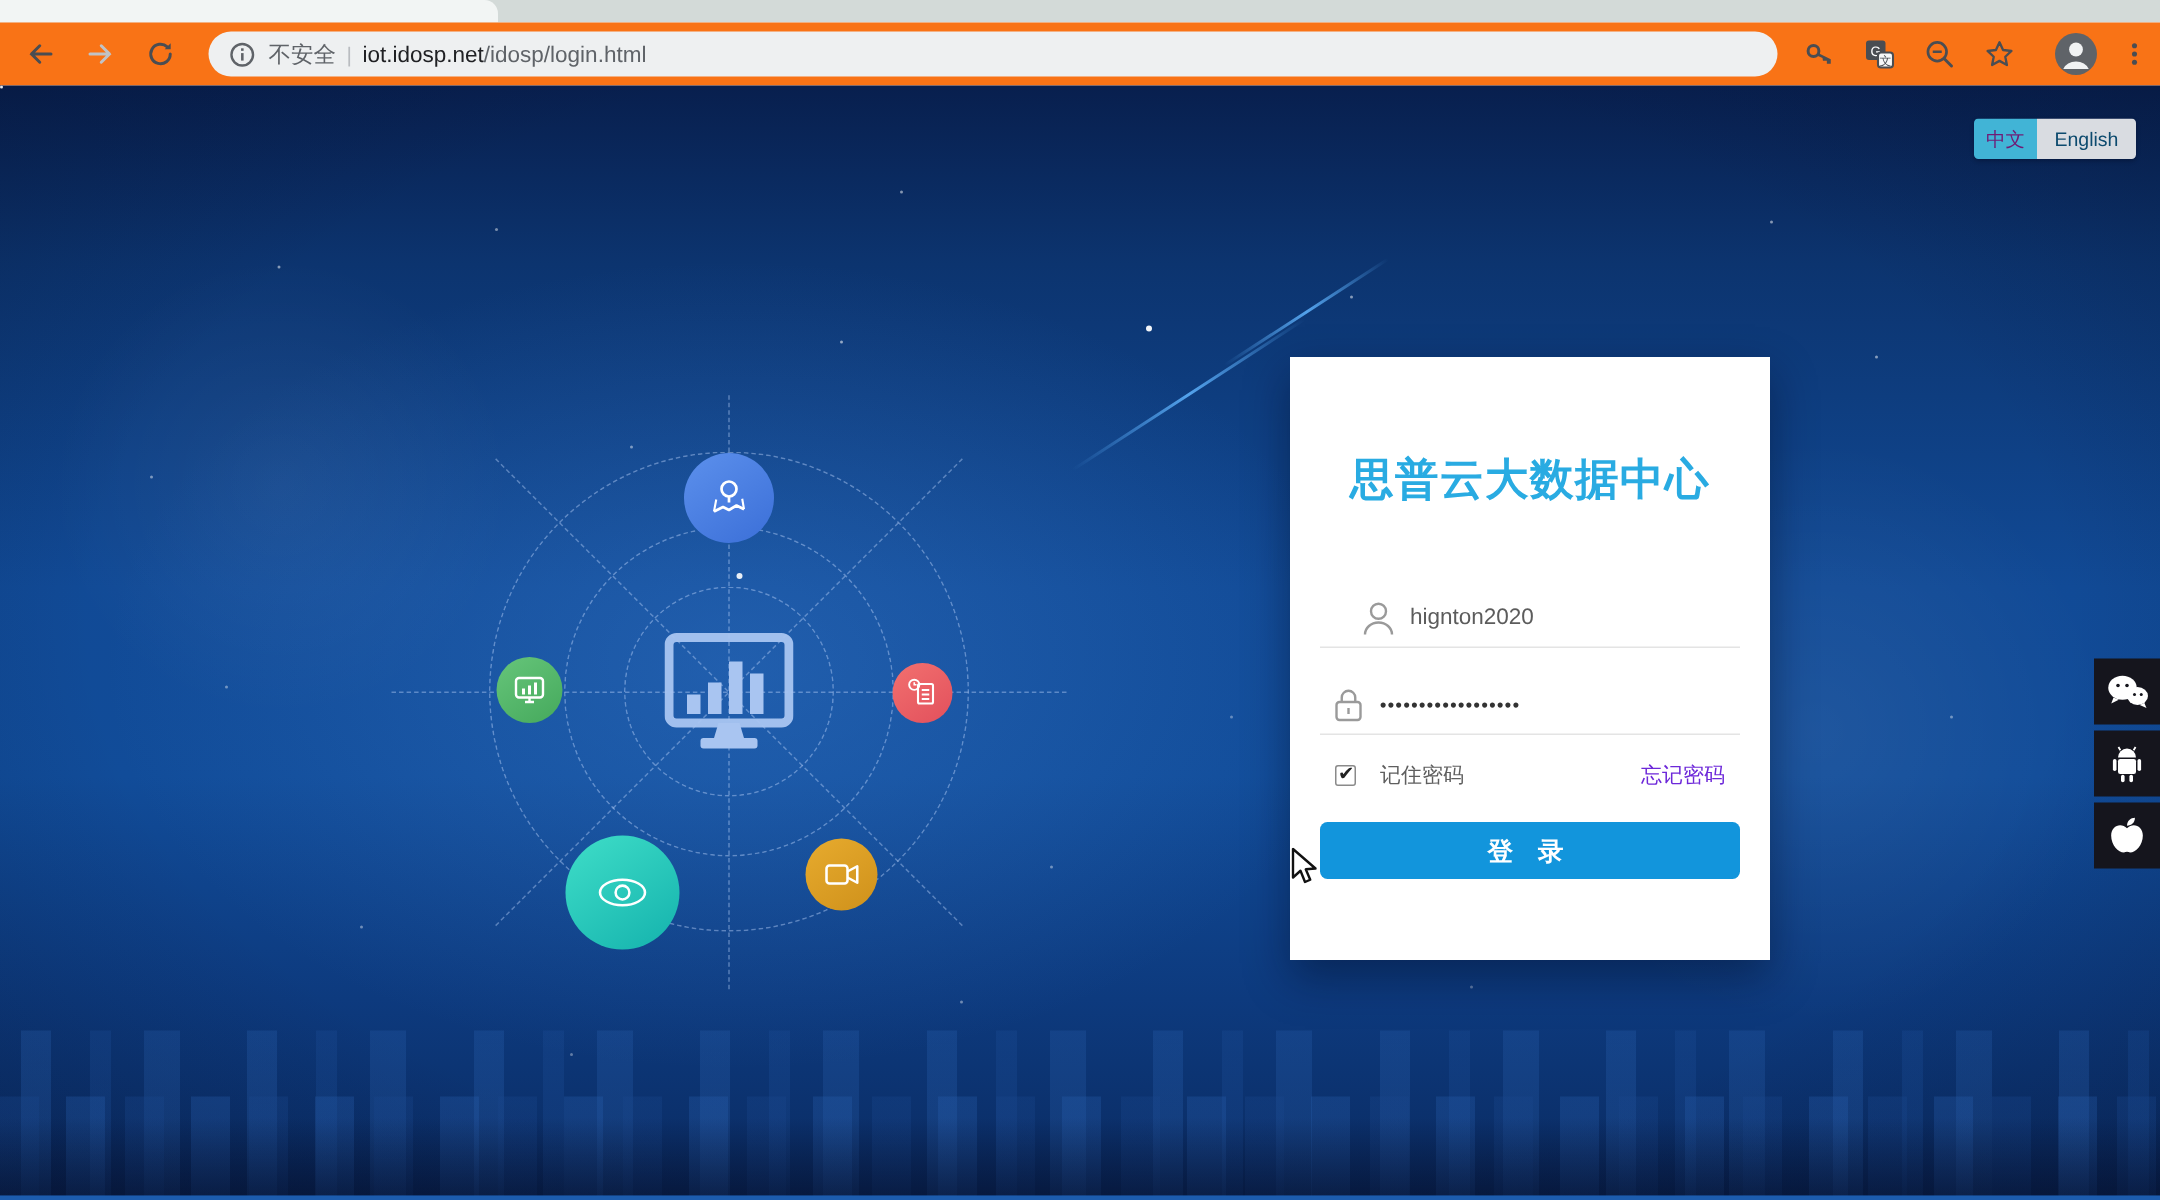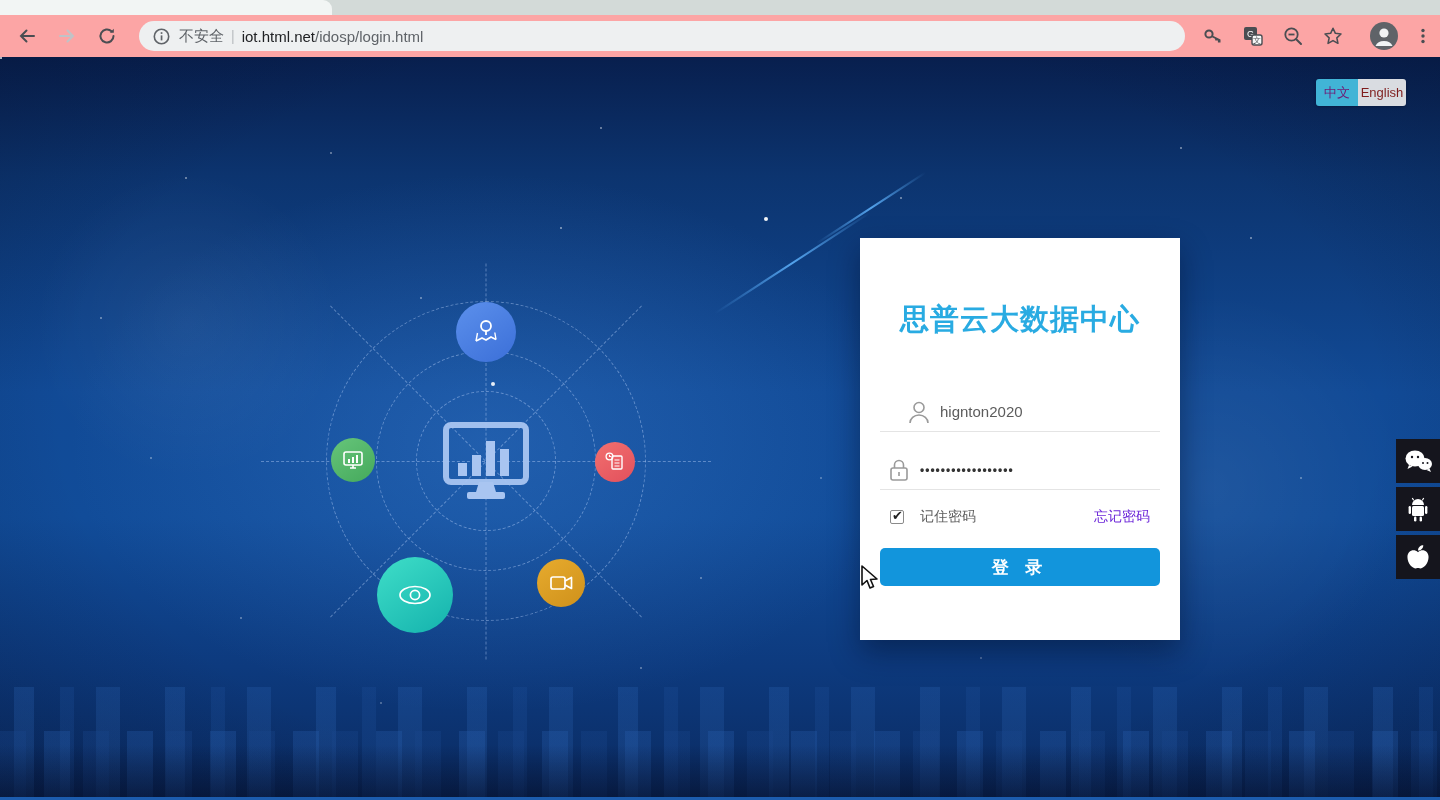--- a/index.html
+++ b/index.html
@@ -3,21 +3,21 @@
 <meta charset="utf-8">
 <style>
   * { margin:0; padding:0; box-sizing:border-box; }
   html,body { width:1440px; height:800px; overflow:hidden;
     font-family:"Liberation Sans","DejaVu Sans",sans-serif; }
 
   
   .tabstrip { position:relative; height:15px; background:#d3dad8; }
   .active-tab { position:absolute; left:0; top:0; width:332px; height:15px;
     background:#f2f5f4; border-radius:0 9px 0 0; }
-  .toolbar { position:relative; height:42px; background:#fca5a5;
+  .toolbar { position:relative; height:42px; background:#f97316;
     display:flex; align-items:center; padding-left:13px; }
   .navbtn { width:28px; height:28px; border:none; background:transparent;
     display:flex; align-items:center; justify-content:center; margin-right:12px;
     border-radius:50%; }
   .omnibox { height:30px; flex:0 0 1046px; background:#eef0f1; border-radius:15px;
     display:flex; align-items:center; padding:0 14px; margin-left:6px; }
   .omni-text { font-size:15px; color:#5f6368; margin-left:9px; white-space:nowrap; }
   .omni-sep { color:#b9bcc0; margin:0 7px; font-size:14px; }
   .omni-host { color:#202124; }
   .omni-path { color:#5f6368; }
@@ -60,21 +60,21 @@
   .spoke { position:absolute; border-top:1px dashed rgba(195,218,255,.4); }
   .sat { position:absolute; border-radius:50%; display:flex; align-items:center;
     justify-content:center; }
   .sat svg { display:block; }
 
   
   .lang { position:absolute; left:1316px; top:22px; display:flex; border-radius:3px;
     overflow:hidden; box-shadow:0 1px 3px rgba(0,0,20,.3); }
   .lang button { border:none; height:27px; font-size:13px; cursor:pointer; }
   .lang .zh { width:42px; background:#41b4d6; color:#701a75; }
-  .lang .en { width:48px; background:#d9dce1; color:#7f1d1d; }
+  .lang .en { width:66px; background:#d9dce1; color:#0c4a6e; }
 
   
   .card { position:absolute; left:860px; top:181px; width:320px; height:402px;
     background:#fff; box-shadow:0 12px 28px rgba(2,10,35,.45); }
   .card h1 { margin-top:62px; text-align:center; font-size:29px; font-weight:bold;
     color:#29abe2; letter-spacing:1px; }
   .field { position:absolute; left:20px; right:20px; height:40px;
     border-bottom:1px solid #e4e4e4; display:flex; align-items:center; }
   .field.user { top:154px;justify-content:flex-end; }
   .field.pass { top:212px; }
@@ -147,21 +147,21 @@
   </button>
 
   <div class="omnibox">
     <svg width="17" height="17" viewBox="0 0 17 17">
       <circle cx="8.5" cy="8.5" r="7.2" stroke="#5f6368" stroke-width="1.6" fill="none"></circle>
       <rect x="7.7" y="7.4" width="1.7" height="5" fill="#5f6368"></rect>
       <rect x="7.7" y="4.2" width="1.7" height="1.7" fill="#5f6368"></rect>
       </svg>
     <span class="omni-text">不安全</span>
     <span class="omni-sep">|</span>
-    <span class="omni-text omni-host" style="margin-left:0">iot.html.net</span>
+    <span class="omni-text omni-host" style="margin-left:0">iot.idosp.net</span>
       <span class="omni-text omni-path" style="margin-left:0">/idosp/login.html</span>
   </div>
 
   <div class="right-icons">
     <button class="navbtn">
       <svg width="22" height="22" viewBox="0 0 22 22">
         <circle cx="7" cy="9" r="3.6" stroke="#4a4d52" stroke-width="2" fill="none"></circle>
         <path d="M10.4 10.5 L18.5 14.5 v3 h-2.6 v-2 h-2.6 l-0.3 -1.8 -3.4 -1.6" fill="#4a4d52"></path>
         </svg>
     </button>

